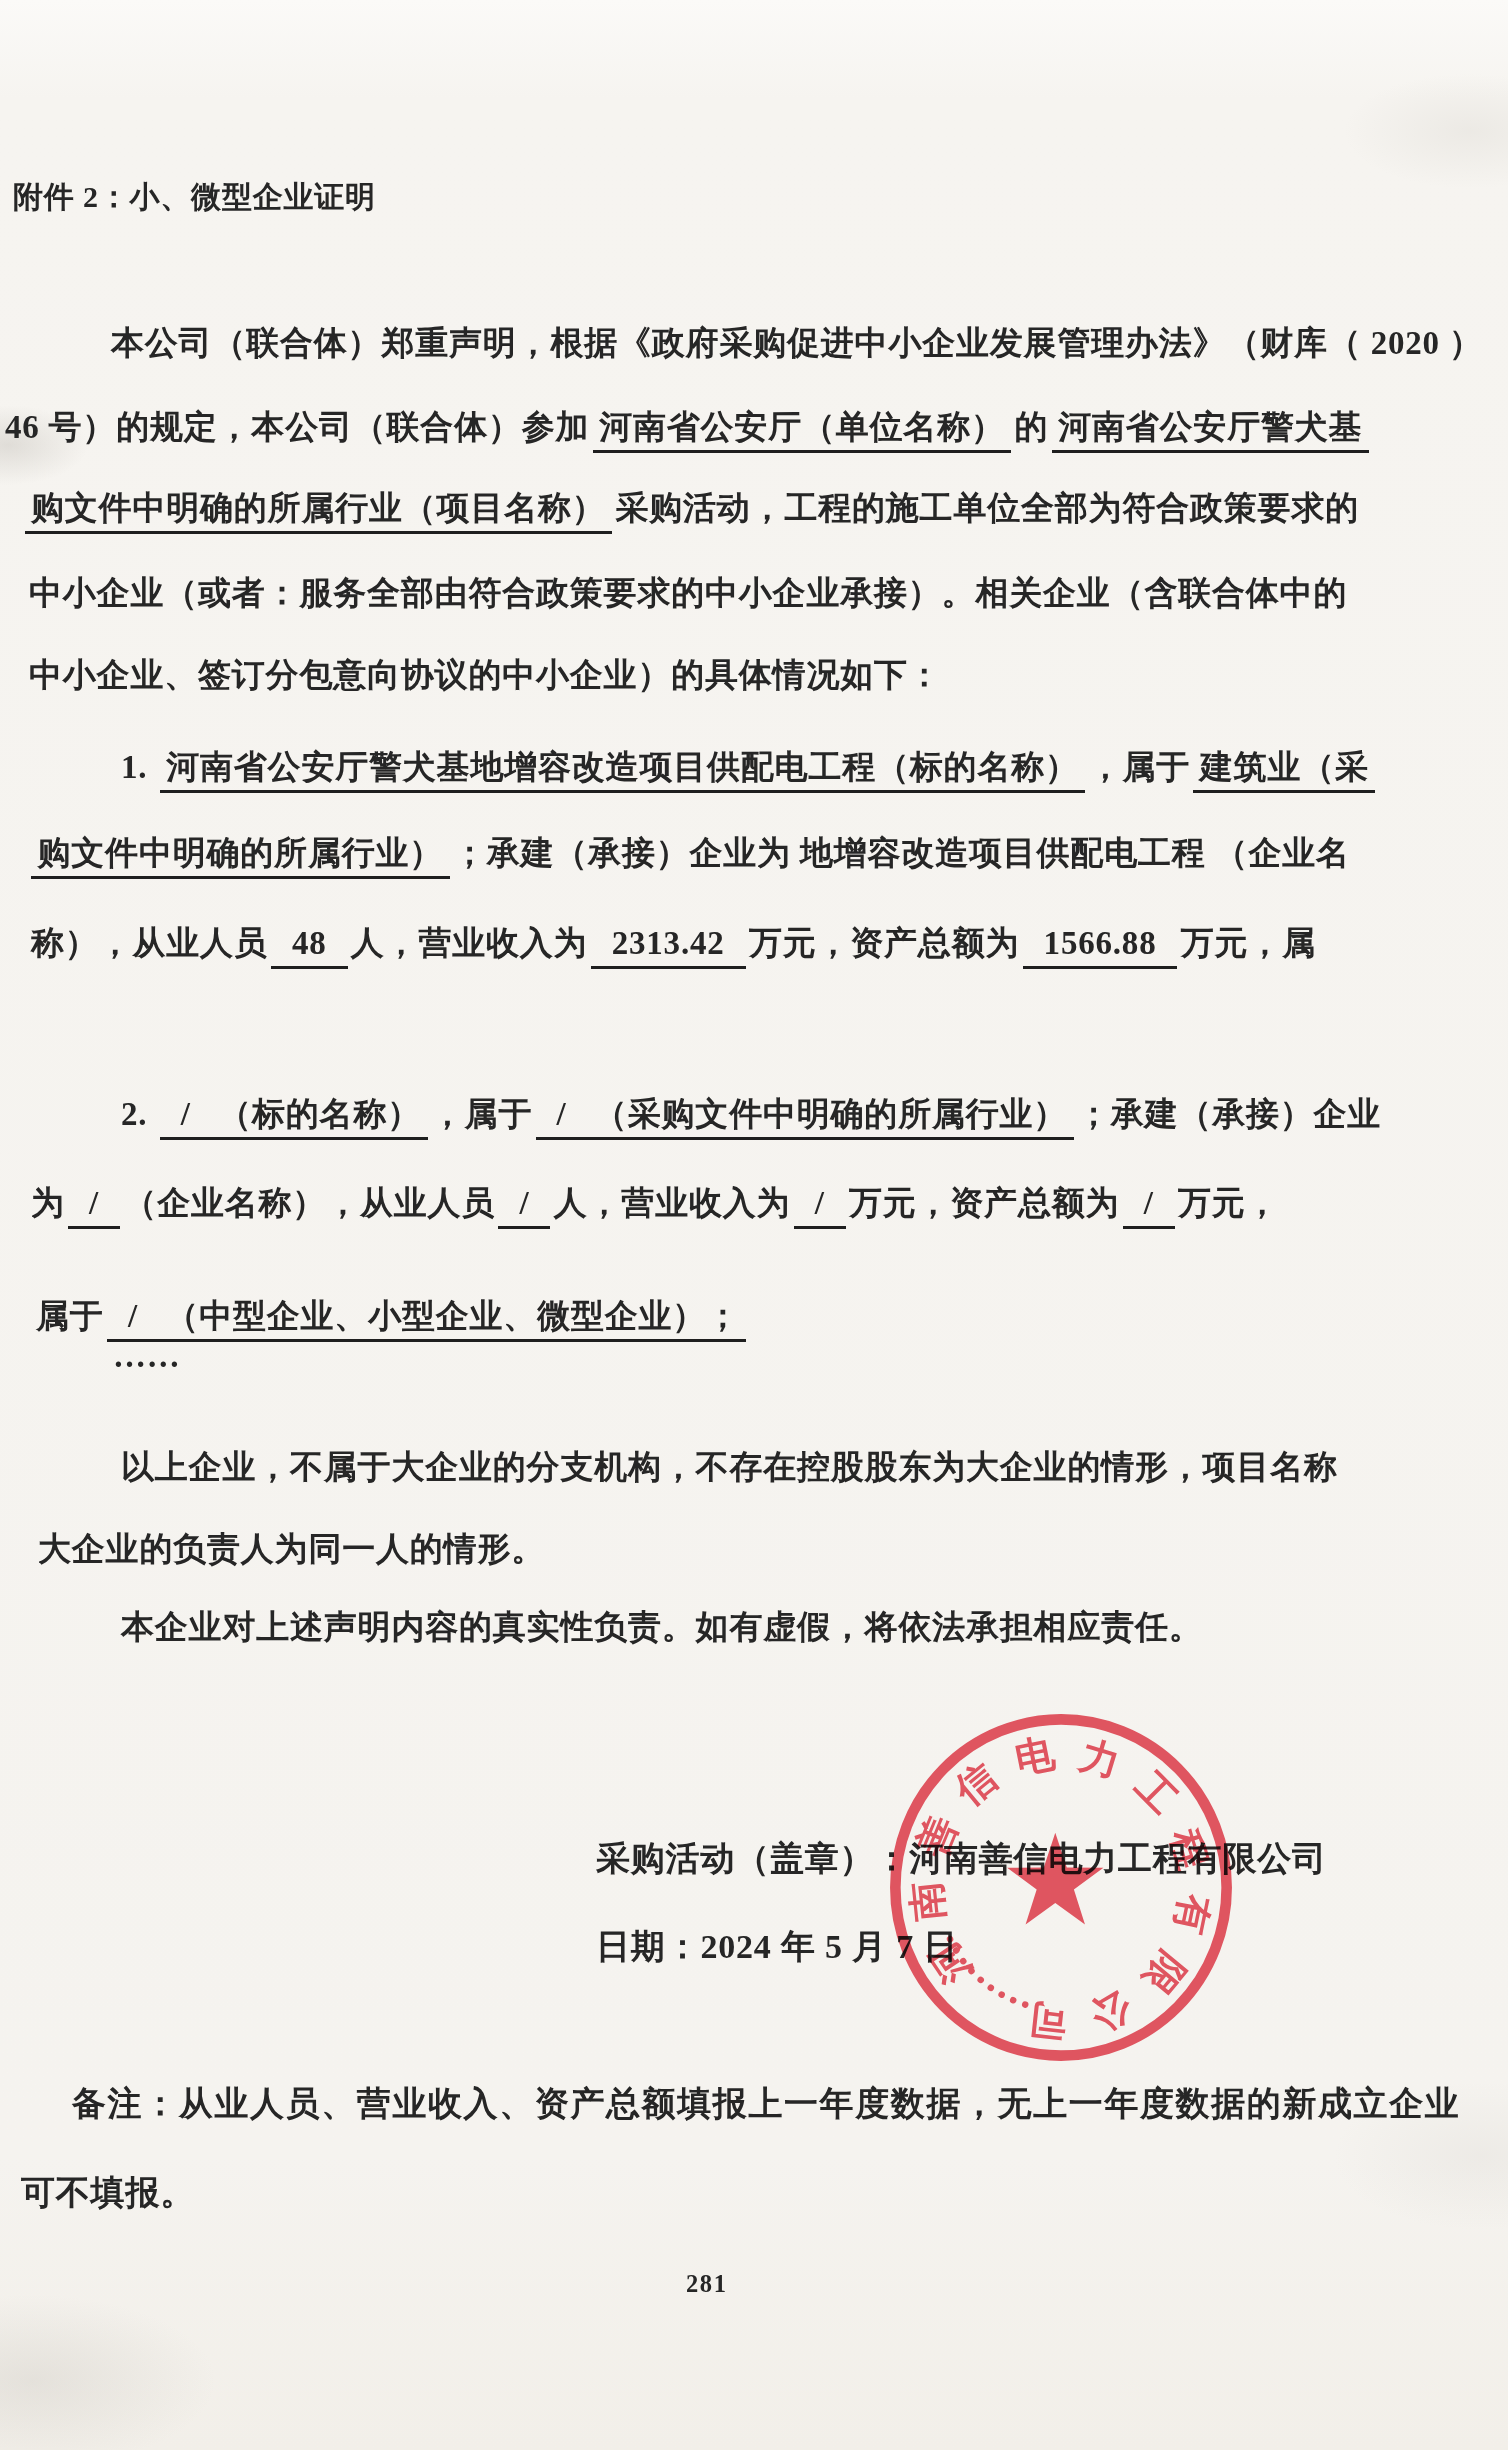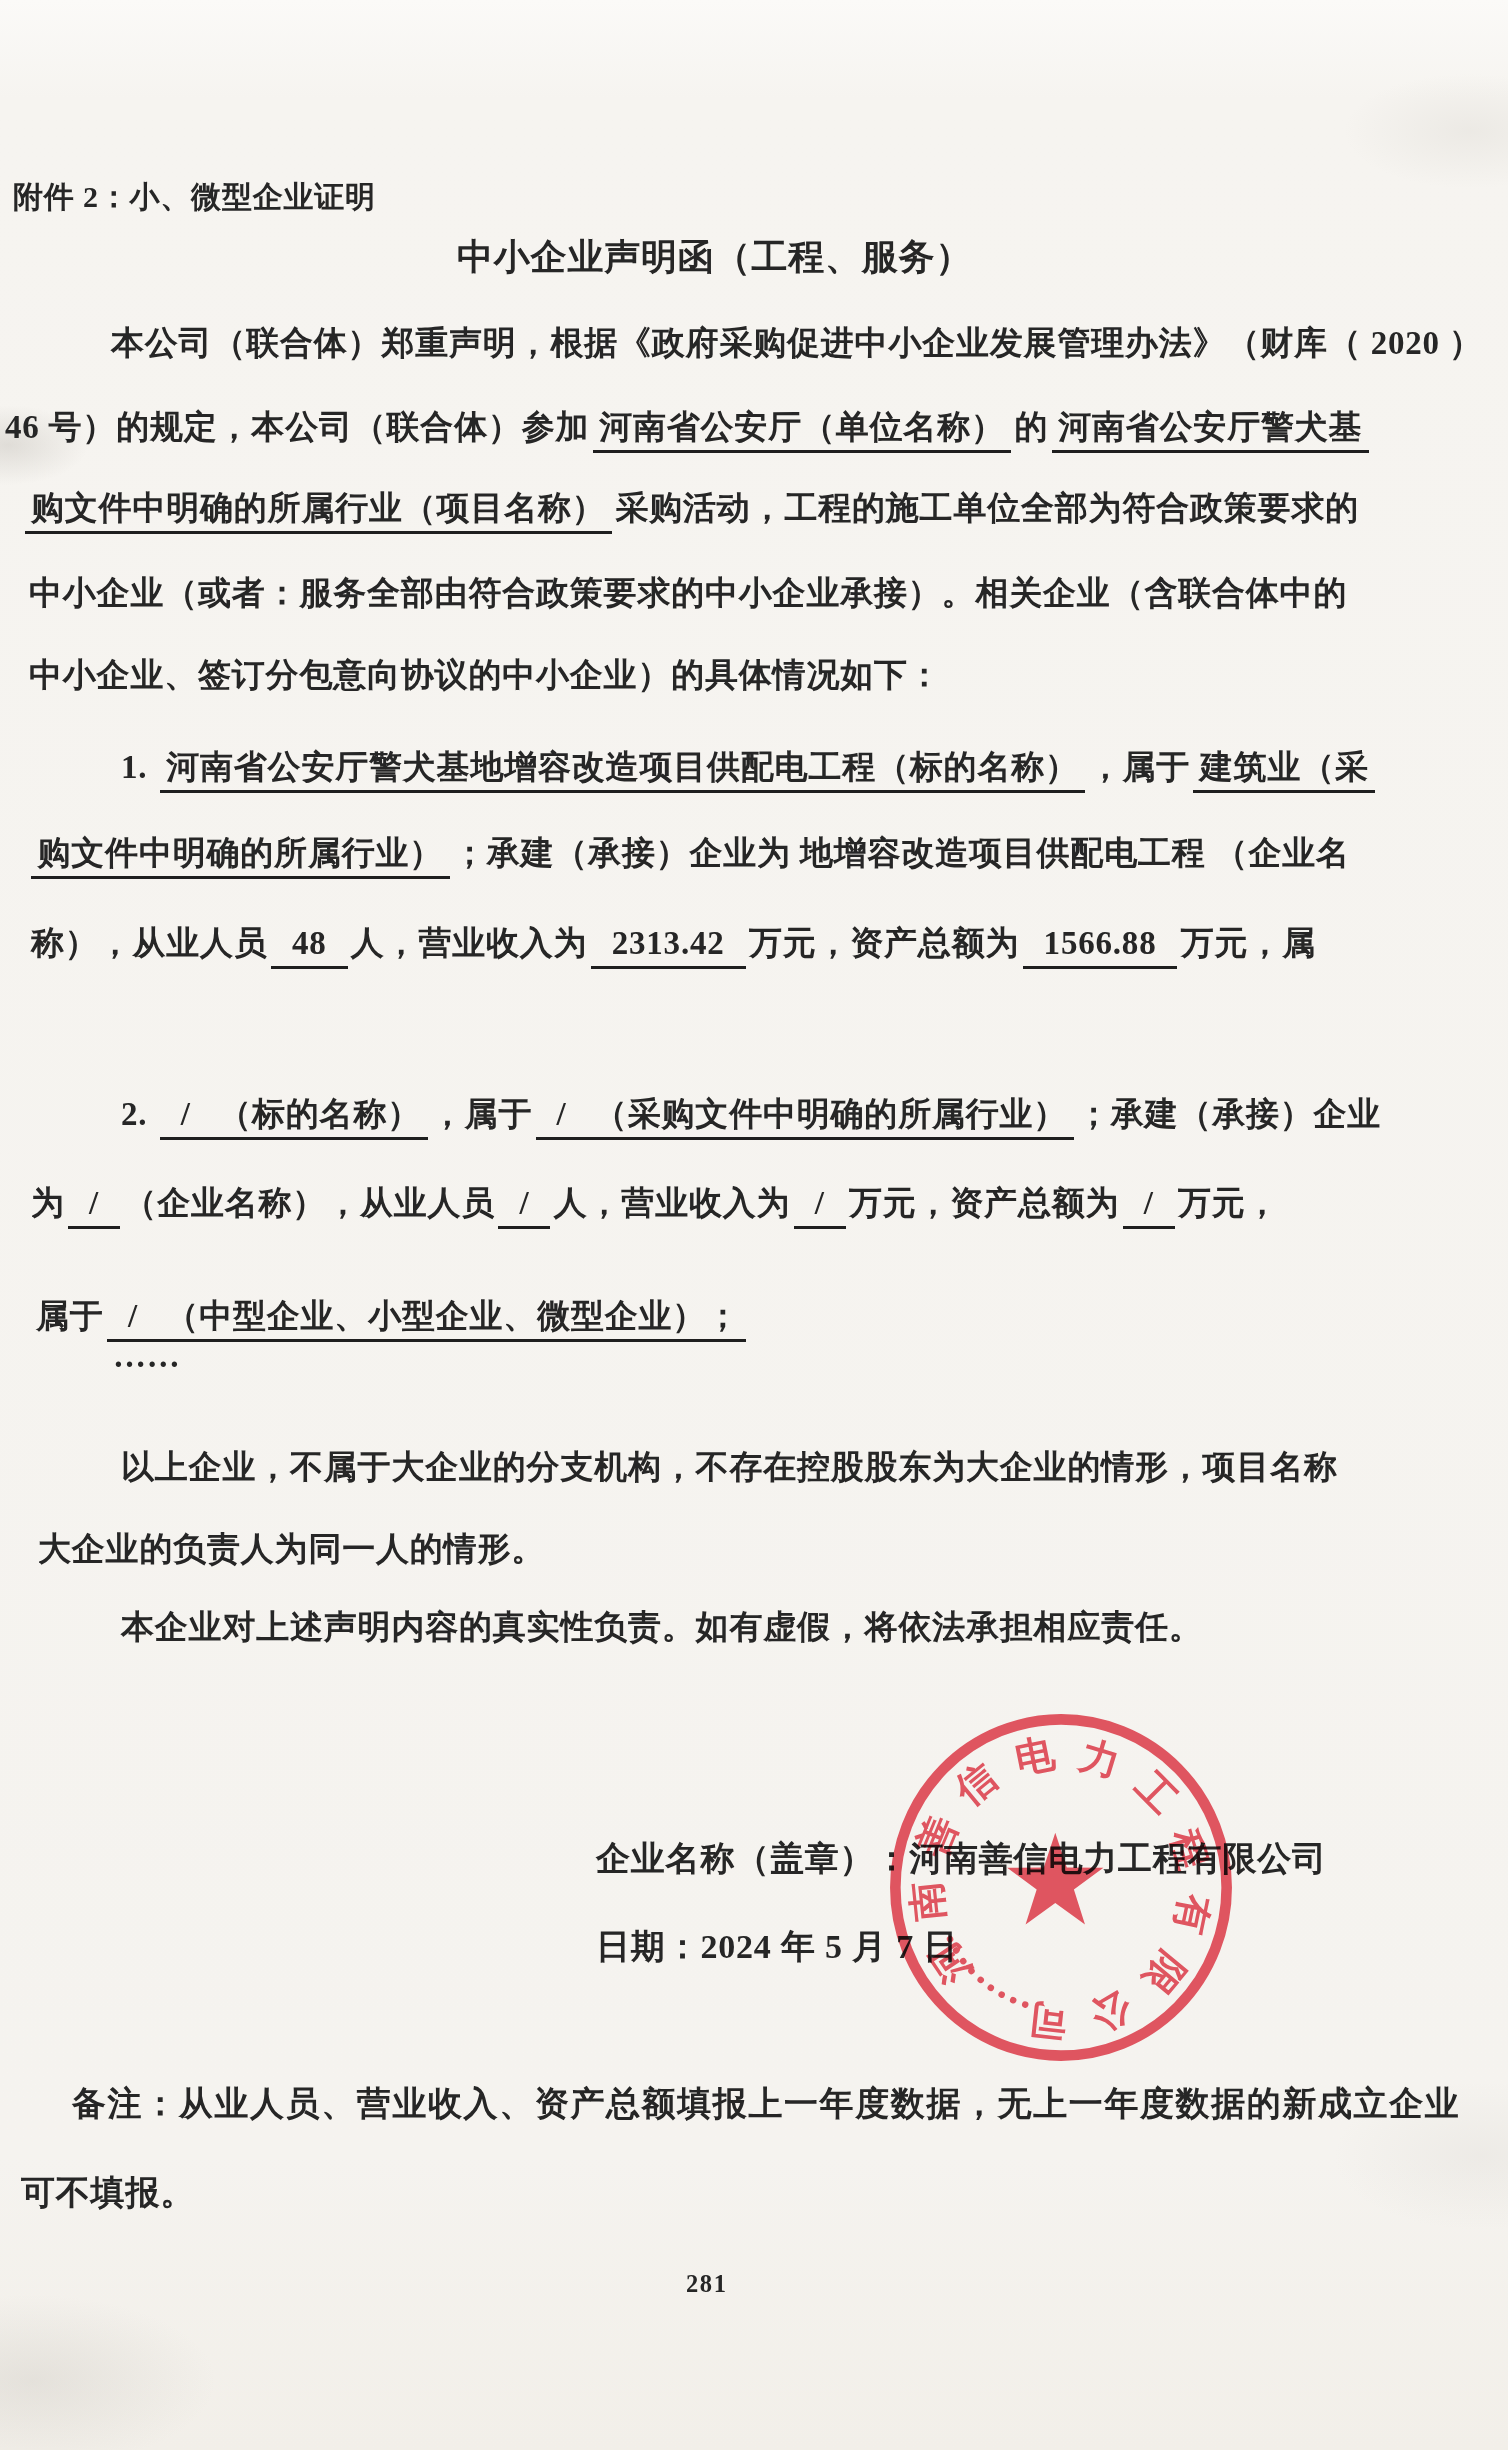--- a/index.html
+++ b/index.html
@@ -33,23 +33,20 @@
 </style>
 </head>
 <body>
 
 <div class="page">
 
   <div class="line hdr sz37" style="left:13px;top:178px">
     <span>附件 2：小、微型企业证明</span>
   </div>
 
-  <div class="line hdr sz44" style="left:457px;top:235px">
-    <span>中小企业声明函（工程、服务）</span>
-  </div>
 
   <div class="line" style="left:111px;top:323px">
     <span>本公司（联合体）郑重声明，根据《政府采购促进中小企业发展管理办法》（财库（ 2020 ）</span>
   </div>
 
   <div class="line" style="left:4.9px;top:407px">
     <span>46 号）的规定，本公司（联合体）参加</span><span class="u">河南省公安厅（单位名称）</span><span>的</span><span class="u">河南省公安厅警犬基</span>
   </div>
 
   <div class="line" style="left:24.5px;top:488px">
@@ -101,21 +98,21 @@
 
   <div class="line" style="left:38px;top:1529px">
     <span>大企业的负责人为同一人的情形。</span>
   </div>
 
   <div class="line" style="left:121px;top:1607px">
     <span>本企业对上述声明内容的真实性负责。如有虚假，将依法承担相应责任。</span>
   </div>
 
   <div class="line sz42" style="left:596px;top:1838px">
-    <span>企业名称（盖章）：</span><span>河南善信电力工程有限公司</span>
+    <span>采购活动（盖章）：</span><span>河南善信电力工程有限公司</span>
   </div>
 
   <div class="line sz42" style="left:596px;top:1926px">
     <span>日期：</span><span>2024 年 5 月 7 日</span>
   </div>
 
   <div class="line sz42 ls2" style="left:72px;top:2083px">
     <span>备注：从业人员、营业收入、资产总额填报上一年度数据，无上一年度数据的新成立企业</span>
   </div>
 

